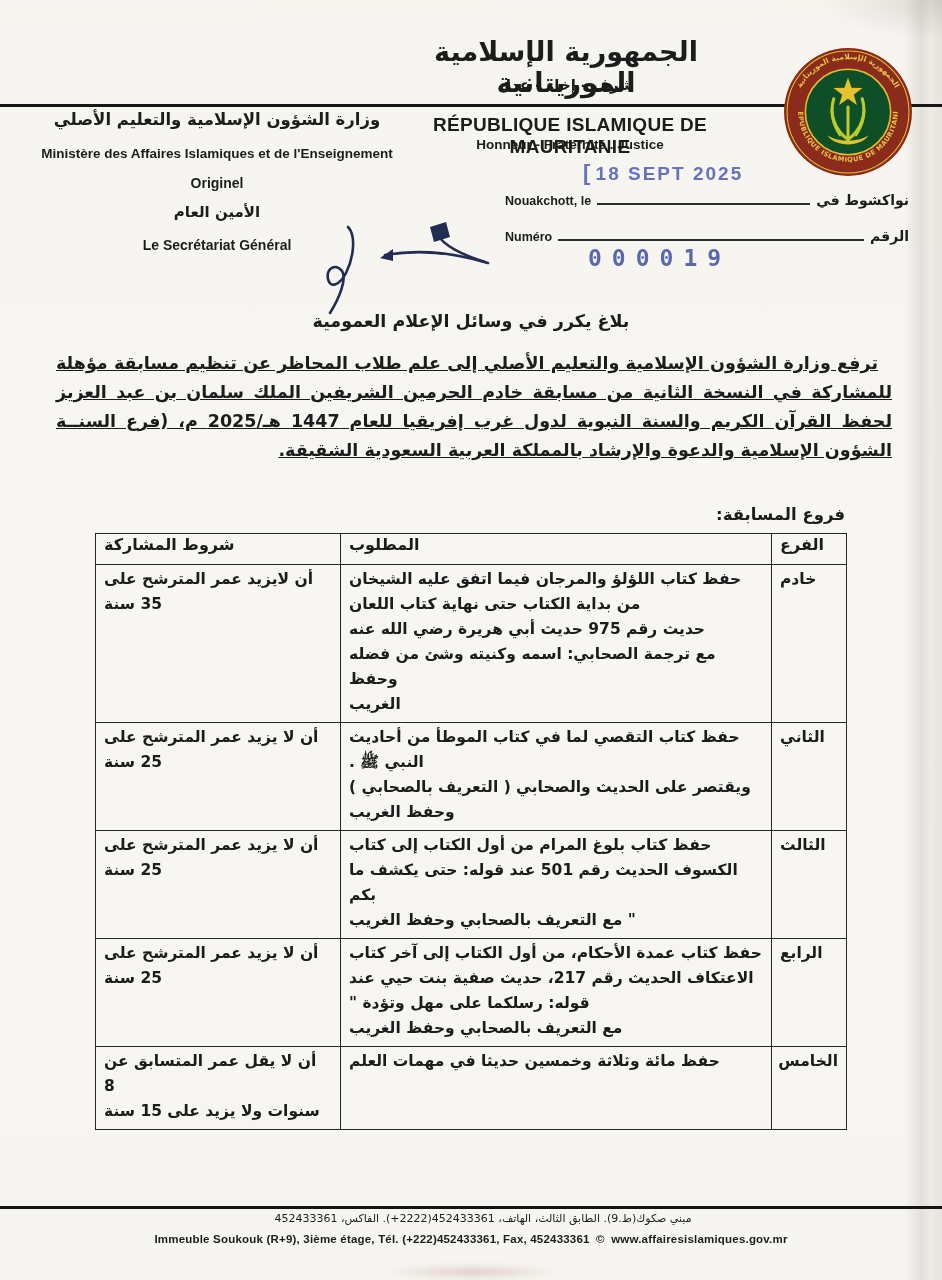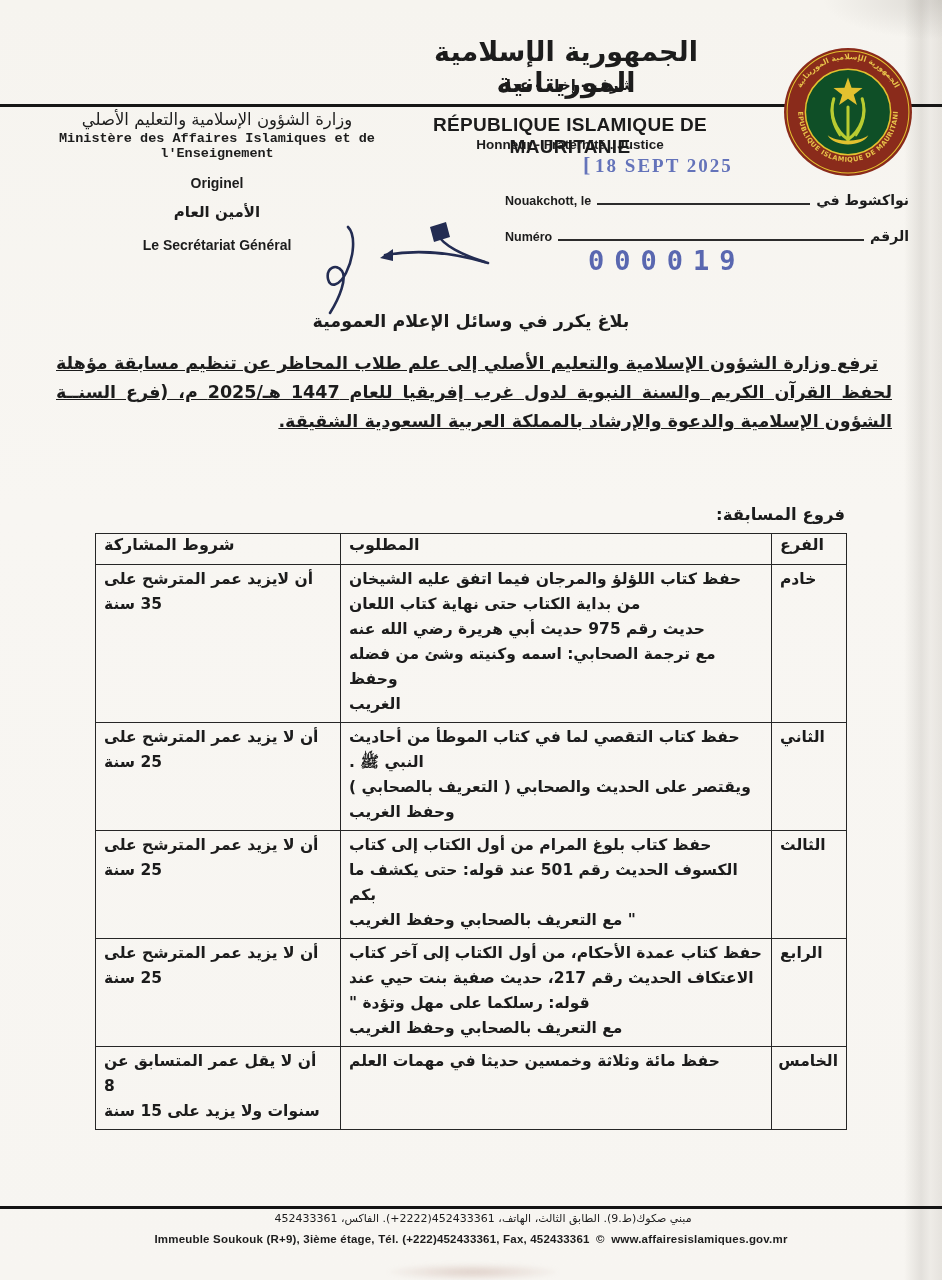--- a/index.html
+++ b/index.html
@@ -23,35 +23,35 @@
     font-size:27px;font-weight:700;letter-spacing:-0.5px;direction:rtl;}
   .motto-ar{position:absolute;top:76px;left:396px;width:340px;text-align:center;
     font-size:15px;font-weight:700;direction:rtl;}
   .rule-top{position:absolute;top:104px;left:0;width:942px;height:3px;background:#161616;}
   .seal{position:absolute;top:46px;left:782px;width:132px;height:132px;}
   .republic-fr{position:absolute;top:114px;left:398px;width:344px;text-align:center;
     font-size:19px;font-weight:700;letter-spacing:0.3px;font-family:"Liberation Sans",sans-serif;}
   .motto-fr{position:absolute;top:137px;left:398px;width:344px;text-align:center;
     font-size:13.5px;font-weight:700;font-family:"Liberation Sans",sans-serif;}
   .ministry-block{position:absolute;top:110px;left:22px;width:390px;text-align:center;}
-  .ministry-ar{font-size:16.5px;font-weight:400;direction:rtl;margin-bottom:2px;text-align:center;}
-  .ministry-fr{font-size:13.5px;font-weight:700;margin-bottom:14px;font-family:Liberation Mono, monospace;}
+  .ministry-ar{font-size:16.5px;font-weight:700;direction:rtl;margin-bottom:17px;text-align:center;}
+  .ministry-fr{font-size:13.5px;font-weight:700;margin-bottom:14px;font-family:Liberation Sans, sans-serif;}
   .ministry-or{font-size:14px;font-weight:700;margin-bottom:12px;font-family:"Liberation Sans",sans-serif;}
   .sg-ar{font-size:15px;font-weight:700;direction:rtl;margin-bottom:16px;}
   .sg-fr{font-size:14px;font-weight:700;font-family:"Liberation Sans",sans-serif;}
-  .date-stamp{position:absolute;top:152px;left:583px;color:#5566b5;
-    font-family:Liberation Serif, serif;font-size:19px;font-weight:700;letter-spacing:2px;opacity:0.9;}
+  .date-stamp{position:absolute;top:160px;left:583px;color:#5566b5;
+    font-family:Liberation Sans, sans-serif;font-size:19px;font-weight:700;letter-spacing:2px;opacity:0.9;}
   .date-stamp .bracket{font-size:22px;margin-right:-4px;}
   .ref-line{position:absolute;left:505px;width:404px;display:flex;align-items:flex-end;gap:6px;}
   .ref-line .fill{flex:1;border-bottom:2px solid #2c2c2c;height:10px;margin-bottom:3px;}
   .ref-fr{font-size:12.5px;font-weight:700;font-family:"Liberation Sans",sans-serif;white-space:nowrap;}
   .ref-ar{font-size:14px;font-weight:700;direction:rtl;white-space:nowrap;}
   .nk{top:192px;} .num{top:228px;}
   .number-stamp{position:absolute;top:245px;left:588px;color:#4c5cab;
-    font-family:"DejaVu Sans Mono",monospace;font-size:27px;font-weight:700;letter-spacing:10px;opacity:0.92;}
+    font-family:"DejaVu Sans Mono",monospace;font-size:23px;font-weight:700;letter-spacing:10px;opacity:0.92;}
   .signature{position:absolute;top:205px;left:280px;}
   .subject{position:absolute;top:311px;left:0;width:942px;text-align:center;
     font-size:17.5px;font-weight:700;direction:rtl;}
   .body-block{position:absolute;top:349px;left:56px;width:836px;direction:rtl;
     font-size:17.5px;font-weight:600;line-height:29px;}
   .body-line{text-align:justify;text-align-last:justify;text-decoration:underline;}
   .body-line.first{padding-right:14px;}
   .body-line.last{text-align:right;text-align-last:right;}
   .branches-title{position:absolute;top:505px;right:97px;font-size:16.5px;font-weight:700;direction:rtl;}
   table.comp{position:absolute;top:533px;left:95px;width:751px;border-collapse:collapse;
@@ -146,20 +146,21 @@
       <path d="M205,57 C182,50 163,40 158,30"></path>
     </g>
     <polygon fill="#232c52" points="100,53 113,44 113,56"></polygon>
     <polygon fill="#232c52" points="150,22 166,17 170,32 154,37"></polygon>
   </svg>
 
   <div class="subject">بلاغ يكرر في وسائل الإعلام العمومية</div>
 
   <div class="body-block">
     <div class="body-line first">ترفع وزارة الشؤون الإسلامية والتعليم الأصلي إلى علم طلاب المحاظر عن تنظيم مسابقة مؤهلة</div>
+    <div class="body-line">للمشاركة في النسخة الثانية من مسابقة خادم الحرمين الشريفين الملك سلمان بن عبد العزيز</div>
     <div class="body-line">لحفظ القرآن الكريم والسنة النبوية لدول غرب إفريقيا للعام 1447 هـ/2025 م، (فرع السنــة</div>
     <div class="body-line last">الشؤون الإسلامية والدعوة والإرشاد بالمملكة العربية السعودية الشقيقة.</div>
   </div>
 
   <div class="branches-title">فروع المسابقة:</div>
 
   <table class="comp">
     <colgroup>
         <col class="c-branch">
         <col class="c-req">

